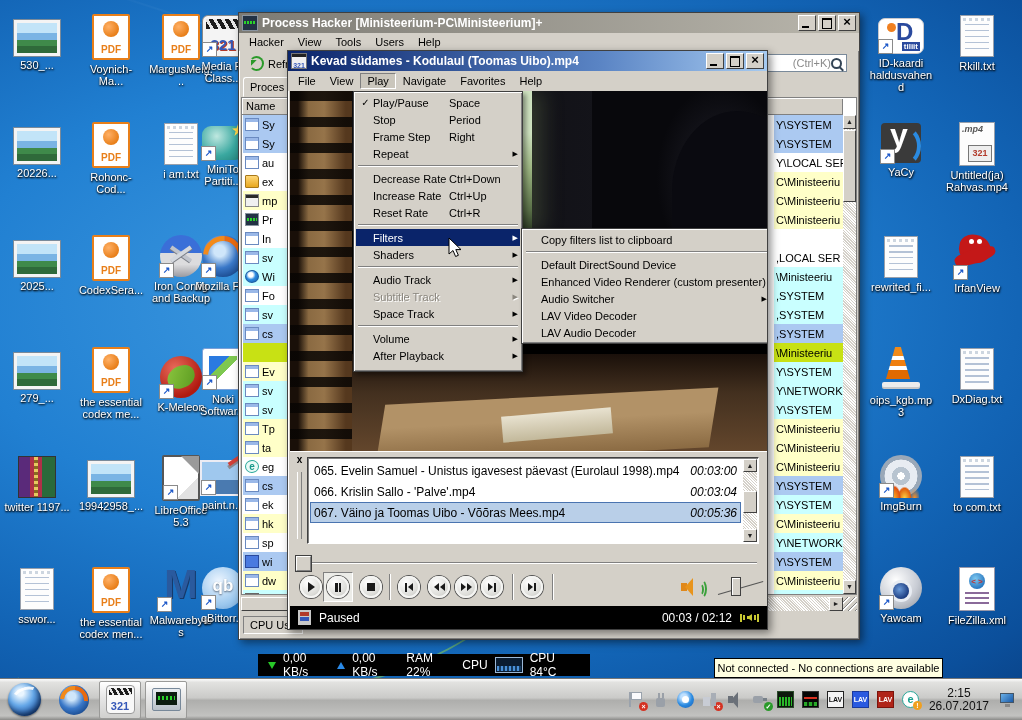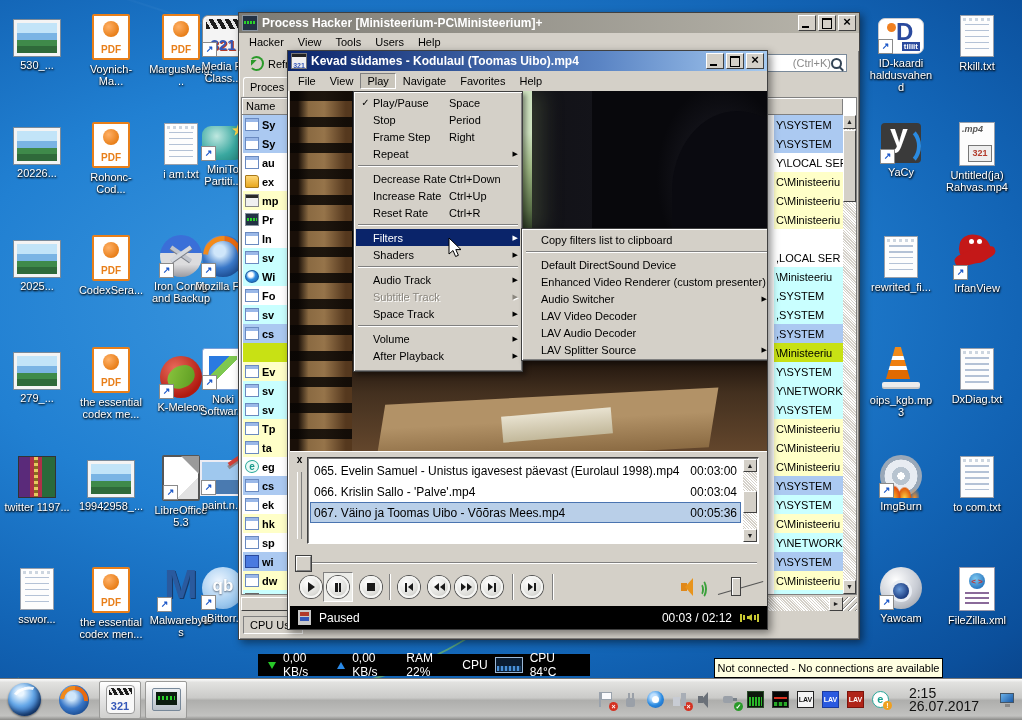--- a/index.html
+++ b/index.html
@@ -116,21 +116,21 @@
   .ph-search{position:absolute;left:522px;top:2px;width:84px;height:18px;background:#fff;border:1px solid #7a8a9a;box-sizing:border-box;
     font-size:11px;color:#8a8a8a;display:flex;align-items:center;justify-content:flex-end;padding:0 15px 0 3px;overflow:hidden;white-space:nowrap;}
   .mag{position:absolute;left:590px;top:6px;width:7px;height:7px;border:2px solid #345;border-radius:50%;}
   .mag::after{content:"";position:absolute;right:-4px;bottom:-3px;width:5px;height:2px;background:#345;transform:rotate(45deg);}
   #ph-tab{position:absolute;left:4px;top:64px;width:52px;height:20px;background:#d4d0c8;border:1px solid;border-color:#fff #808080 #d4d0c8 #fff;
     border-radius:3px 3px 0 0;font-size:11px;color:#000;display:flex;align-items:center;padding-left:6px;box-sizing:border-box;}
   #ph-list{position:absolute;left:2px;top:84px;right:2px;bottom:44px;background:#fff;border:1px solid #808080;box-sizing:border-box;}
   .ph-head{position:absolute;left:0;top:0;right:13px;height:17px;background:#d4d0c8;border-bottom:1px solid #808080;
     box-shadow:inset 1px 1px 0 #fff,inset -1px 0 0 #808080;font-size:11px;color:#000;display:flex;align-items:center;padding-left:4px;box-sizing:border-box;}
   .ph-head::after{content:"";position:absolute;left:54px;top:2px;bottom:2px;width:1px;background:#9a968c;box-shadow:1px 0 0 #fff;}
-  #ph-rows-left{position:absolute;left:1px;top:17px;width:56px;bottom:0;overflow:hidden;font-weight:bold;}
+  #ph-rows-left{position:absolute;left:1px;top:17px;width:56px;bottom:0;overflow:hidden;}
   #ph-rows-user{position:absolute;left:532px;top:17px;width:73px;bottom:0;overflow:hidden;}
   .ph-row{height:19px;display:flex;align-items:center;gap:3px;padding-left:2px;font-size:11px;color:#000;white-space:nowrap;overflow:hidden;flex:none;}
   .pic{width:14px;height:13px;flex:none;position:relative;box-sizing:border-box;}
   .pic-window{background:#fff;border:1px solid #6a8ac0;box-shadow:inset 0 3px 0 #9ab8e8;}
   .pic-folder{background:linear-gradient(#ffd878,#e8a820);border:1px solid #a87818;border-radius:1px 3px 1px 1px;}
   .pic-mpc{background:#f0f0f0;border:1px solid #888;box-shadow:inset 0 3px 0 #2a2a2a;}
   .pic-ph{background:#223244;border:1px solid #8a94a0;}
   .pic-ph::after{content:"";position:absolute;left:1px;right:1px;top:4px;height:3px;background:repeating-linear-gradient(90deg,#2ad42a 0 2px,transparent 2px 3px);}
   .pic-eye{border-radius:50%;background:radial-gradient(circle at 40% 35%,#fff 0 22%,#2a8ae0 48%,#1a5aa0);border:1px solid #1a5aa0;}
   .pic-gpu{background:#1c1c1c;border:1px solid #555;}
@@ -186,21 +186,21 @@
   #cursor{position:absolute;left:158px;top:146px;z-index:40;}
 
   #mpc-playlist{position:absolute;left:2px;top:400px;width:477px;height:98px;background:#d4d0c8;border-top:1px solid #fff;box-sizing:border-box;}
   .pl-close{position:absolute;left:4px;top:3px;width:11px;height:11px;font-size:10px;line-height:10px;font-weight:bold;text-align:center;color:#000;}
   .pl-grip{position:absolute;left:7px;top:20px;bottom:10px;width:3px;border-left:1px solid #fff;border-right: 1px solid #808080;}
   .pl-box{position:absolute;left:17px;top:5px;right:8px;bottom:5px;background:#fff;border:1px solid #404040;border-right-color:#fff;border-bottom-color:#fff;
     box-shadow:inset 1px 1px 0 #808080;font-size:12px;color:#000;overflow:hidden;}
   #pl-rows{position:absolute;left:2px;top:2px;right:17px;bottom:2px;}
   .pl-row{height:21px;display:flex;align-items:center;white-space:nowrap;overflow:hidden;}
   .pl-title{flex:1;padding-left:4px;overflow:hidden;text-overflow:ellipsis;}
-  .pl-dur{width:56px;flex:none;text-align:right;padding-right:4px;}
+  .pl-dur{width:56px;flex:none;text-align:right;padding-right:4px;font-style:italic;}
   .pl-row.sel{background:#b9cfe8;box-shadow:inset 0 0 0 1px #4a74b0;}
   .pl-scroll{position:absolute;right:1px;top:1px;bottom:1px;width:14px;background:repeating-linear-gradient(45deg,#fff 0 1px,#d4d0c8 1px 2px);}
   .pl-scroll .sb-btn{width:14px;height:13px;}
   .pl-scroll .sb-thumb{top:32px;height:22px;}
 
   #mpc-controls{position:absolute;left:2px;top:498px;width:477px;height:57px;background:#d4d0c8;}
   .seek-thumb{position:absolute;left:6px;top:7px;width:13px;height:13px;border:1px solid;border-color:#fff #808080 #808080 #fff;background:#d4d0c8;box-shadow:0 0 0 1px #404040;}
   .seek-line{position:absolute;left:9px;right:10px;top:13px;height:1px;background:#808080;box-shadow:0 1px 0 #fff;}
   .pause-frame{position:absolute;left:33px;top:23px;width:30px;height:30px;background:#ecece8;border:1px solid;border-color:#808080 #fff #fff #808080;box-sizing:border-box;}
   .cbtn{position:absolute;top:27px;width:22px;height:22px;border-radius:50%;
@@ -275,21 +275,21 @@
   .t-io-history-graph{background:#050505;border:1px solid #333;box-sizing:border-box;}
   .t-io-history-graph::before{content:"";position:absolute;left:1px;right:1px;top:5px;height:2px;background:#d83020;}
   .t-io-history-graph::after{content:"";position:absolute;left:1px;right:1px;bottom:1px;height:4px;background:repeating-linear-gradient(90deg,#28a828 0 3px,#0a300a 3px 5px);}
   .t-lav-splitter{background:#f4f4f4;border:1px solid #222;box-sizing:border-box;}
   .t-lav-video{background:#2a5ae0;border:1px solid #1a3a9e;box-sizing:border-box;}
   .t-lav-audio{background:#b02418;border:1px solid #7a140c;box-sizing:border-box;}
   .t-lav-splitter::after,.t-lav-video::after,.t-lav-audio::after{content:"LAV";position:absolute;inset:0;font-size:7px;font-weight:bold;text-align:center;line-height:15px;}
   .t-lav-splitter::after{color:#111;} .t-lav-video::after,.t-lav-audio::after{color:#fff;}
   .t-eset-warning{border-radius:50%;background:#fff;border:1px solid #2aa89a;box-sizing:border-box;}
   .t-eset-warning::after{content:"e";position:absolute;inset:0;color:#18a090;font-weight:bold;font-size:11px;text-align:center;line-height:14px;}
-  .tb-clock{font-size:14px;line-height:13px;color:#111;margin:0 20px;flex:none;}
+  .tb-clock{text-align:center;font-size:12px;line-height:13px;color:#111;margin:0 10px;flex:none;}
   .t-monitor{width:17px;height:17px;position:relative;margin-right:6px;flex:none;}
   .t-monitor::before{content:"";position:absolute;left:1px;top:2px;width:14px;height:10px;background:linear-gradient(135deg,#6ab0e8,#1a5aa8);border:1px solid #456;box-sizing:border-box;}
   .t-monitor::after{content:"";position:absolute;left:6px;bottom:1px;width:5px;height:3px;background:#888;}
 </style>
 </head>
 <body>
 
 <div id="screen">
   <div class="wp-arc"></div>
   <div class="wp-leaf"></div>
@@ -856,26 +856,20 @@
             <span class="pm-label">LAV Video Decoder</span>
             <span class="pm-accel"></span>
             <span class="pm-arrow"></span>
           </div>
           <div class="pm-row">
             <span class="pm-check"></span>
             <span class="pm-label">LAV Audio Decoder</span>
             <span class="pm-accel"></span>
             <span class="pm-arrow"></span>
           </div>
-          <div class="pm-row">
-            <span class="pm-check"></span>
-            <span class="pm-label">LAV Splitter Source</span>
-            <span class="pm-accel"></span>
-            <span class="pm-arrow">▶</span>
-          </div>
         </div>
       <svg id="cursor" width="18" height="22" viewBox="0 0 18 22">
         <path d="M1,1 L1,17 L5,13.5 L7.6,19.5 L10.4,18.3 L7.8,12.6 L13,12.6 Z" fill="#fff" stroke="#000" stroke-width="1"></path>
       </svg>
     </div>
 
     <div id="mpc-playlist">
       <div class="pl-close">x</div>
       <div class="pl-grip"></div>
       <div class="pl-box">

